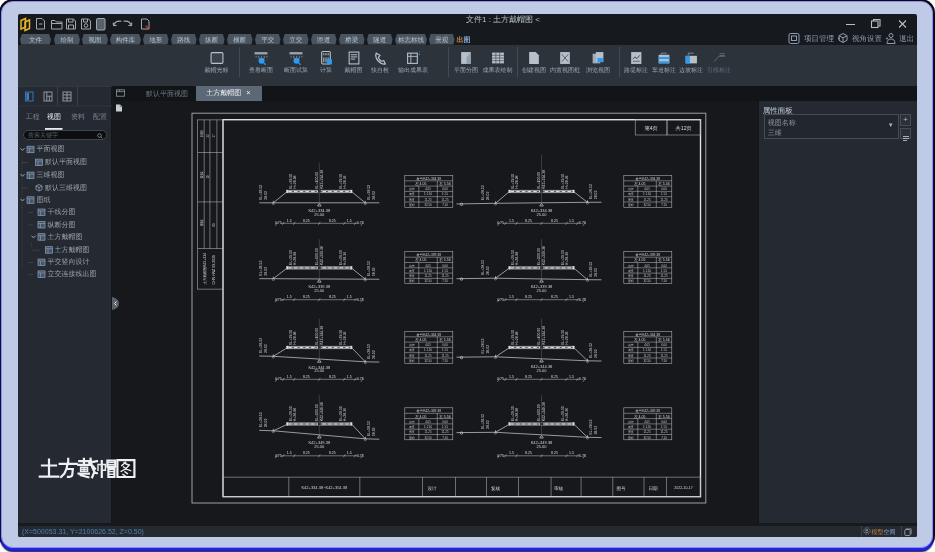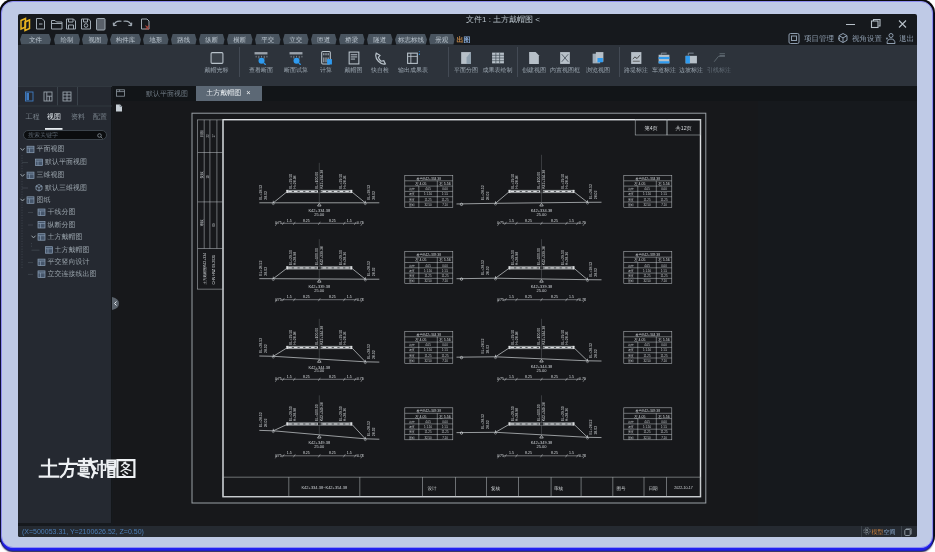--- a/index.html
+++ b/index.html
@@ -319,20 +319,32 @@
     <path d="M1 0.5 h4 l2 2 v5 h-6 z" fill="#c6cdd4"></path>
       <path d="M5 0.5 v2 h2" fill="none" stroke="#6a737c" stroke-width="0.7"></path>
   </svg>
 
   <svg class="abs" style="left:93.5px;top:283px" width="9" height="13" viewBox="0 0 9 13">
     <path d="M0 0 q7 1.5 7 6.5 q0 5 -7 6.5 z" fill="#59616a"></path>
     <path d="M4.5 4.5 L2.5 6.5 L4.5 8.5" stroke="#dfe5ea" stroke-width="1" fill="none"></path>
   </svg>
 
   <div id="rpanelcap"></div>
+  <div id="rpanel">
+    <div class="abs" style="left:4px;top:5px;font-size:7.5px;color:#ccd4db">属性面板</div>
+    <div class="abs" style="left:5px;top:13px;width:135px;height:25px;border:1px solid #454d55;background:#22272d">
+      <div class="abs" style="left:3px;top:2.5px;font-size:7px;color:#8a949e">视图名称</div>
+      <div class="abs" style="left:3px;top:13px;font-size:7px;color:#8a949e">三维</div>
+      <div class="abs" style="right:4px;top:7px;color:#aab4bd;font-size:6px">▼</div>
+    </div>
+    <div class="abs" style="left:141.5px;top:13px;width:10.5px;height:11.5px;border:1px solid #454d55;background:#2b3138;color:#b4bdc5;font-size:8px;text-align:center;line-height:10px">+</div>
+    <div class="abs" style="left:141.5px;top:26.5px;width:10.5px;height:11.5px;border:1px solid #454d55;background:#2b3138"><svg width="8" height="9" style="margin:1px 0 0 1px">
+          <path d="M1 2.5 h6 M1 4.5 h6 M1 6.5 h4" stroke="#b4bdc5" stroke-width="0.9"></path>
+        </svg></div>
+  </div>
 
   <div id="statusbar">
     <div class="abs" style="left:4px;top:2px;color:#4d7fb8">(X=500053.31, Y=2100626.52, Z=0.50)</div>
     <div class="abs" style="right:54.5px;top:0;width:1px;height:100%;background:#3a4149"></div>
     <div class="abs" style="right:15px;top:0;width:1px;height:100%;background:#3a4149"></div>
     <svg class="abs" style="right:46px;top:1.5px" width="8" height="8" viewBox="0 0 8 8">
       <circle cx="4" cy="4" r="3.2" stroke="#9aa4ac" stroke-width="0.7" fill="none" stroke-dasharray="1.5 1"></circle>
       <text x="4" y="6" text-anchor="middle" font-size="5" fill="#9aa4ac">B</text>
     </svg>
     <div class="abs" style="right:21px;top:2.5px;font-size:6px"><span style="color:#c77f3f">模型</span><span style="color:#8fb0d8">空间</span></div>

